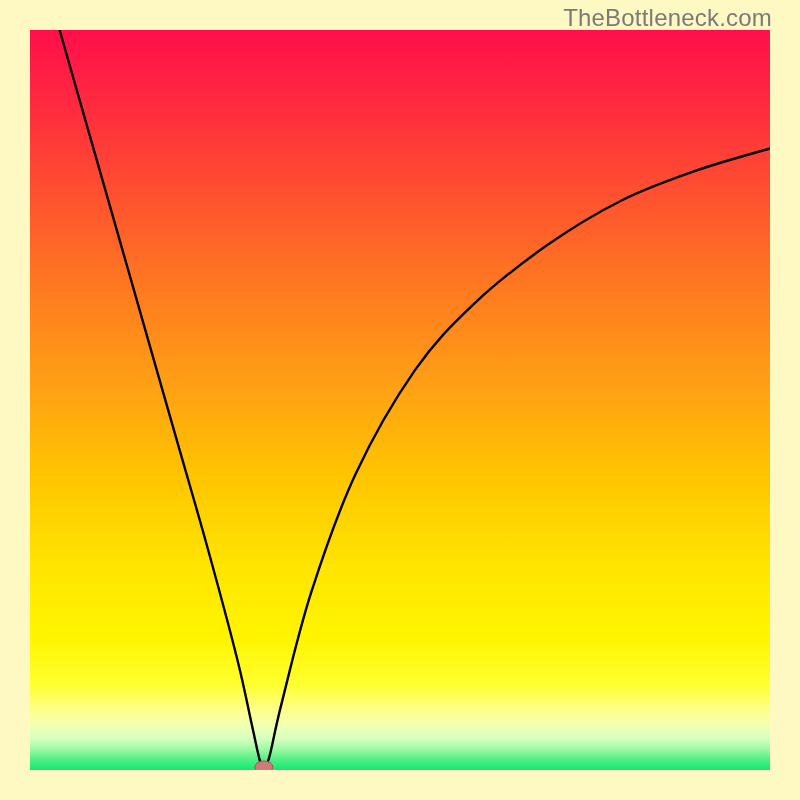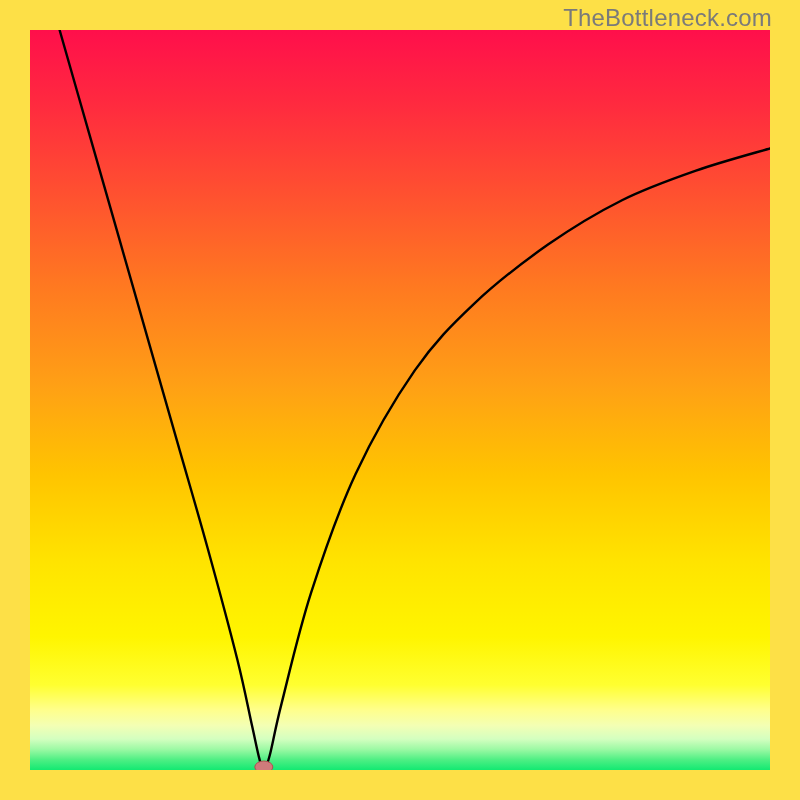--- a/index.html
+++ b/index.html
@@ -10,21 +10,21 @@
     background: #000;
     overflow: hidden;
     font-family: Arial, Helvetica, sans-serif;
   }
   .frame {
     position: absolute;
     left: 0;
     top: 0;
     width: 800px;
     height: 800px;
-    background: #fde047;
+    background: #fef9c3;
     text-align: center;
   }
   .watermark {
     position: absolute;
     top: 4px;
     right: 28px;
     color: #7a7a7a;
     font-size: 24px;
     font-weight: 400;
     letter-spacing: 0.2px;

